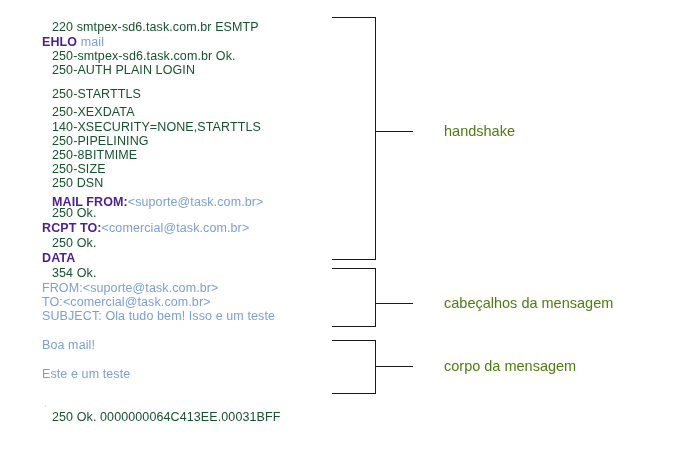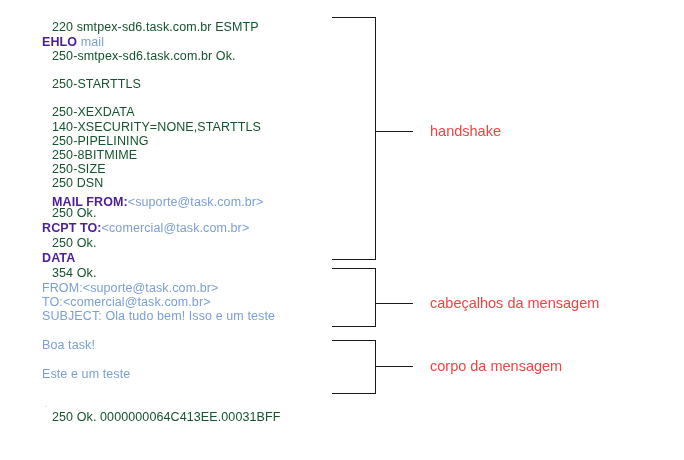--- a/index.html
+++ b/index.html
@@ -76,53 +76,54 @@
   .tick {
     position: absolute;
     border-top: 1px solid #1a1a1a;
     height: 0;
     left: 375px;
     width: 38px;
   }
 
   .blabel {
     position: absolute;
-    left: 430px;
+    left: 444px;
     font-size: 14.5px;
-    color: #ef4444;
+    color: #4d7c0f;
     white-space: pre;
     line-height: 14px;
   }
 </style>
 </head>
 <body>
 
 <div id="diagram">
 
   <div id="transcript">
       <div class="line server" style="top: 20px;">220 smtpex-sd6.task.com.br ESMTP</div>
       <div class="line client" style="top: 35px;"><span class="verb">EHLO</span><span> mail</span></div>
       <div class="line server" style="top: 49px;">250-smtpex-sd6.task.com.br Ok.</div>
-      <div class="line server" style="top: 77px; text-align: right;">250-STARTTLS</div>
+      <div class="line server" style="top: 63px;">250-AUTH PLAIN LOGIN</div>
+      <div class="line server" style="top: 87px; text-align: right;">250-STARTTLS</div>
       <div class="line server" style="top: 105px;">250-XEXDATA</div>
       <div class="line server" style="top: 120px;">140-XSECURITY=NONE,STARTTLS</div>
       <div class="line server" style="top: 134px;">250-PIPELINING</div>
       <div class="line server" style="top: 148px;">250-8BITMIME</div>
       <div class="line server" style="top: 162px;">250-SIZE</div>
       <div class="line server" style="top: 176px;">250 DSN</div>
       <div class="line client" style="top: 195px; padding-left: 10px;"><span class="verb">MAIL FROM:</span><span>&lt;suporte@task.com.br&gt;</span></div>
       <div class="line server" style="top: 206px;">250 Ok.</div>
       <div class="line client" style="top: 221px;"><span class="verb">RCPT TO:</span><span>&lt;comercial@task.com.br&gt;</span></div>
       <div class="line server" style="top: 236px;">250 Ok.</div>
       <div class="line client" style="top: 251px;"><span class="verb">DATA</span><span></span></div>
       <div class="line server" style="top: 266px;">354 Ok.</div>
       <div class="line client" style="top: 281px;">FROM:&lt;suporte@task.com.br&gt;</div>
       <div class="line client" style="top: 295px;">TO:&lt;comercial@task.com.br&gt;</div>
       <div class="line client" style="top: 309px;">SUBJECT: Ola tudo bem! Isso e um teste</div>
-      <div class="line client" style="top: 338px;">Boa task!</div>
+      <div class="line client" style="top: 338px;">Boa mail!</div>
       <div class="line client" style="top: 367px;">Este e um teste</div>
       <div class="line dot" style="top: 396px;">.</div>
       <div class="line server" style="top: 410px;">250 Ok. 0000000064C413EE.00031BFF</div>
     </div>
 
   <div id="annotations-layer">
       <div class="bracket" style="top: 17px; height: 241px;"></div>
       <div class="tick" style="top: 131px;"></div>
       <div class="blabel" style="top: 124px;">handshake</div>
       <div class="bracket" style="top: 268px; height: 57px;"></div>

